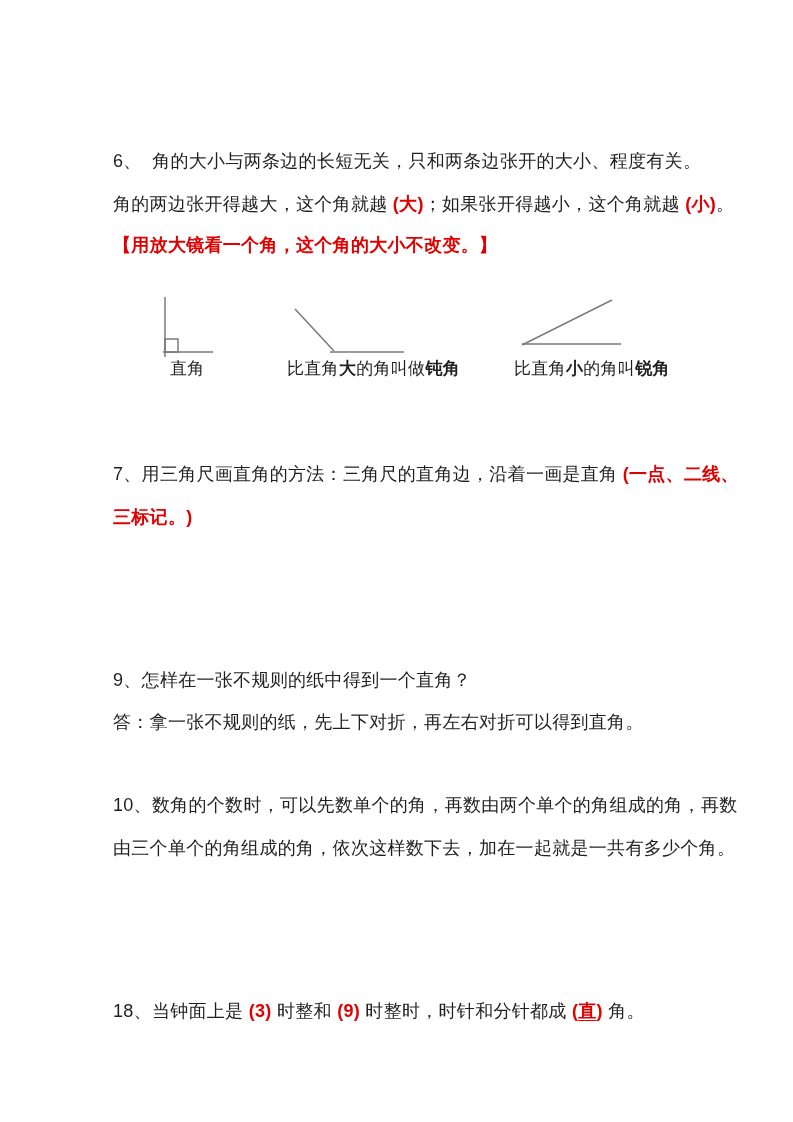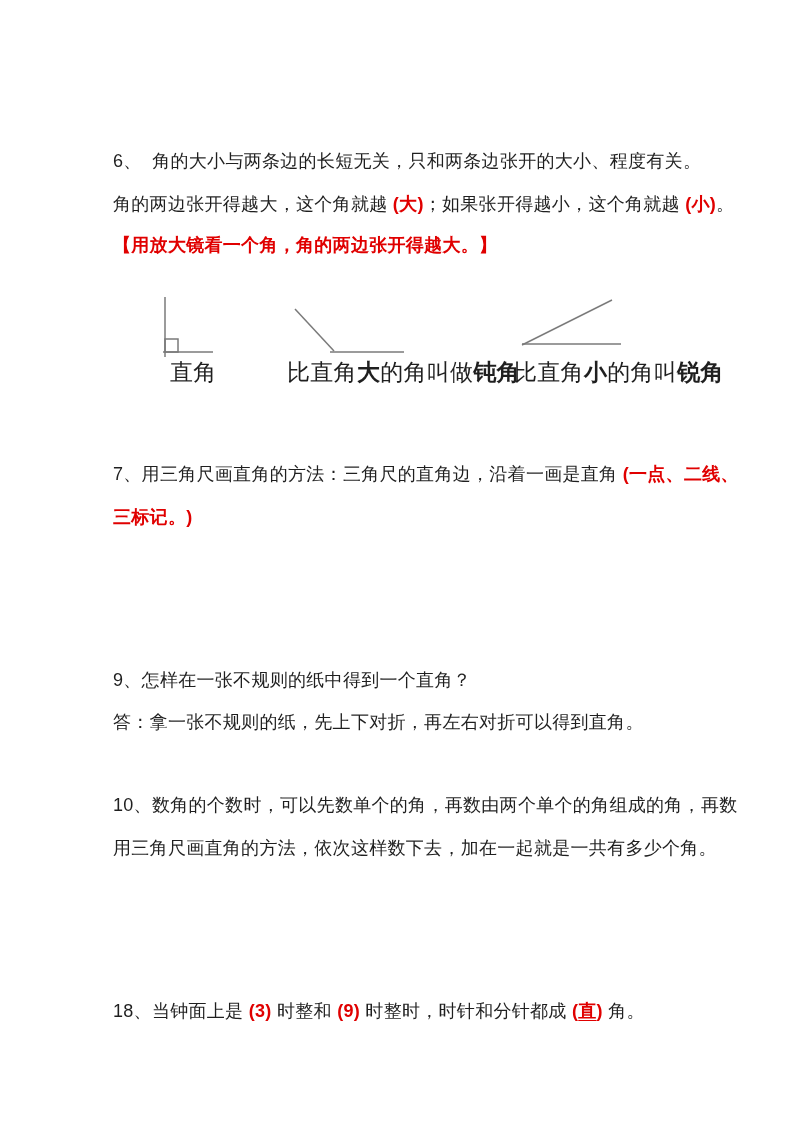--- a/index.html
+++ b/index.html
@@ -23,35 +23,35 @@
     position:absolute;
     left:113px;
     white-space:pre;
     letter-spacing:0.3px;
     line-height:24px;
   }
   .fig-label{
     position:absolute;
     white-space:pre;
     letter-spacing:0.3px;
-    font-size:23px;
+    font-size:17px;
   }
   .red{color:var(--red);}
   .bold{font-weight:bold;}
   .ul{text-decoration:underline;text-underline-offset:3px;}
   svg.figures{position:absolute;left:0;top:0;pointer-events:none;}
 </style>
 </head>
 <body>
 
 <div class="page">
 
   <div class="line" style="top:149px"><span>6、  角的大小与两条边的长短无关，只和两条边张开的大小、程度有关。</span></div>
   <div class="line" style="top:192px"><span>角的两边张开得越大，这个角就越 </span><span class="red bold">(大)</span><span>；如果张开得越小，这个角就越 </span><span class="red bold">(小)</span><span>。</span></div>
-  <div class="line" style="top:233px"><span class="red bold">【用放大镜看一个角，角的两边张开得越大。】</span></div>
+  <div class="line" style="top:233px"><span class="red bold">【用放大镜看一个角，这个角的大小不改变。】</span></div>
 
   <svg class="figures" width="793" height="1122" viewBox="0 0 793 1122">
     <g stroke="#7a7a7a" stroke-width="1.5" fill="none">
       <line x1="165" y1="297" x2="165" y2="357"></line>
       <line x1="163" y1="352" x2="213" y2="352"></line>
       <rect x="165" y="339" width="13" height="13"></rect>
     </g>
     <g stroke="#7a7a7a" stroke-width="1.5" fill="none">
       <line x1="295" y1="309" x2="334" y2="351"></line>
       <line x1="330" y1="352" x2="404" y2="352"></line>
@@ -67,18 +67,18 @@
   <div class="fig-label" style="left:514px;top:357px"><span>比直角</span><span class="bold">小</span><span>的角叫</span><span class="bold">锐角</span></div>
 
   <div class="line" style="top:462px"><span>7、用三角尺画直角的方法：三角尺的直角边，沿着一画是直角 </span><span class="red bold">(一点、二线、</span></div>
   <div class="line" style="top:505px"><span class="red bold">三标记。)</span></div>
 
 
   <div class="line" style="top:668px"><span>9、怎样在一张不规则的纸中得到一个直角？</span></div>
   <div class="line" style="top:710px"><span>答：拿一张不规则的纸，先上下对折，再左右对折可以得到直角。</span></div>
 
   <div class="line" style="top:793px"><span>10、数角的个数时，可以先数单个的角，再数由两个单个的角组成的角，再数</span></div>
-  <div class="line" style="top:836px"><span>用三角尺画直角的方法，依次这样数下去，加在一起就是一共有多少个角。</span></div>
+  <div class="line" style="top:836px"><span>由三个单个的角组成的角，依次这样数下去，加在一起就是一共有多少个角。</span></div>
 
 
   <div class="line" style="top:999px"><span>18、当钟面上是 </span><span class="red bold">(3)</span><span> 时整和 </span><span class="red bold">(9)</span><span> 时整时，时针和分针都成 </span><span class="red bold">(</span><span class="red bold ul">直</span><span class="red bold">)</span><span> 角。</span></div>
 
 </div>
 
 </body></html>

